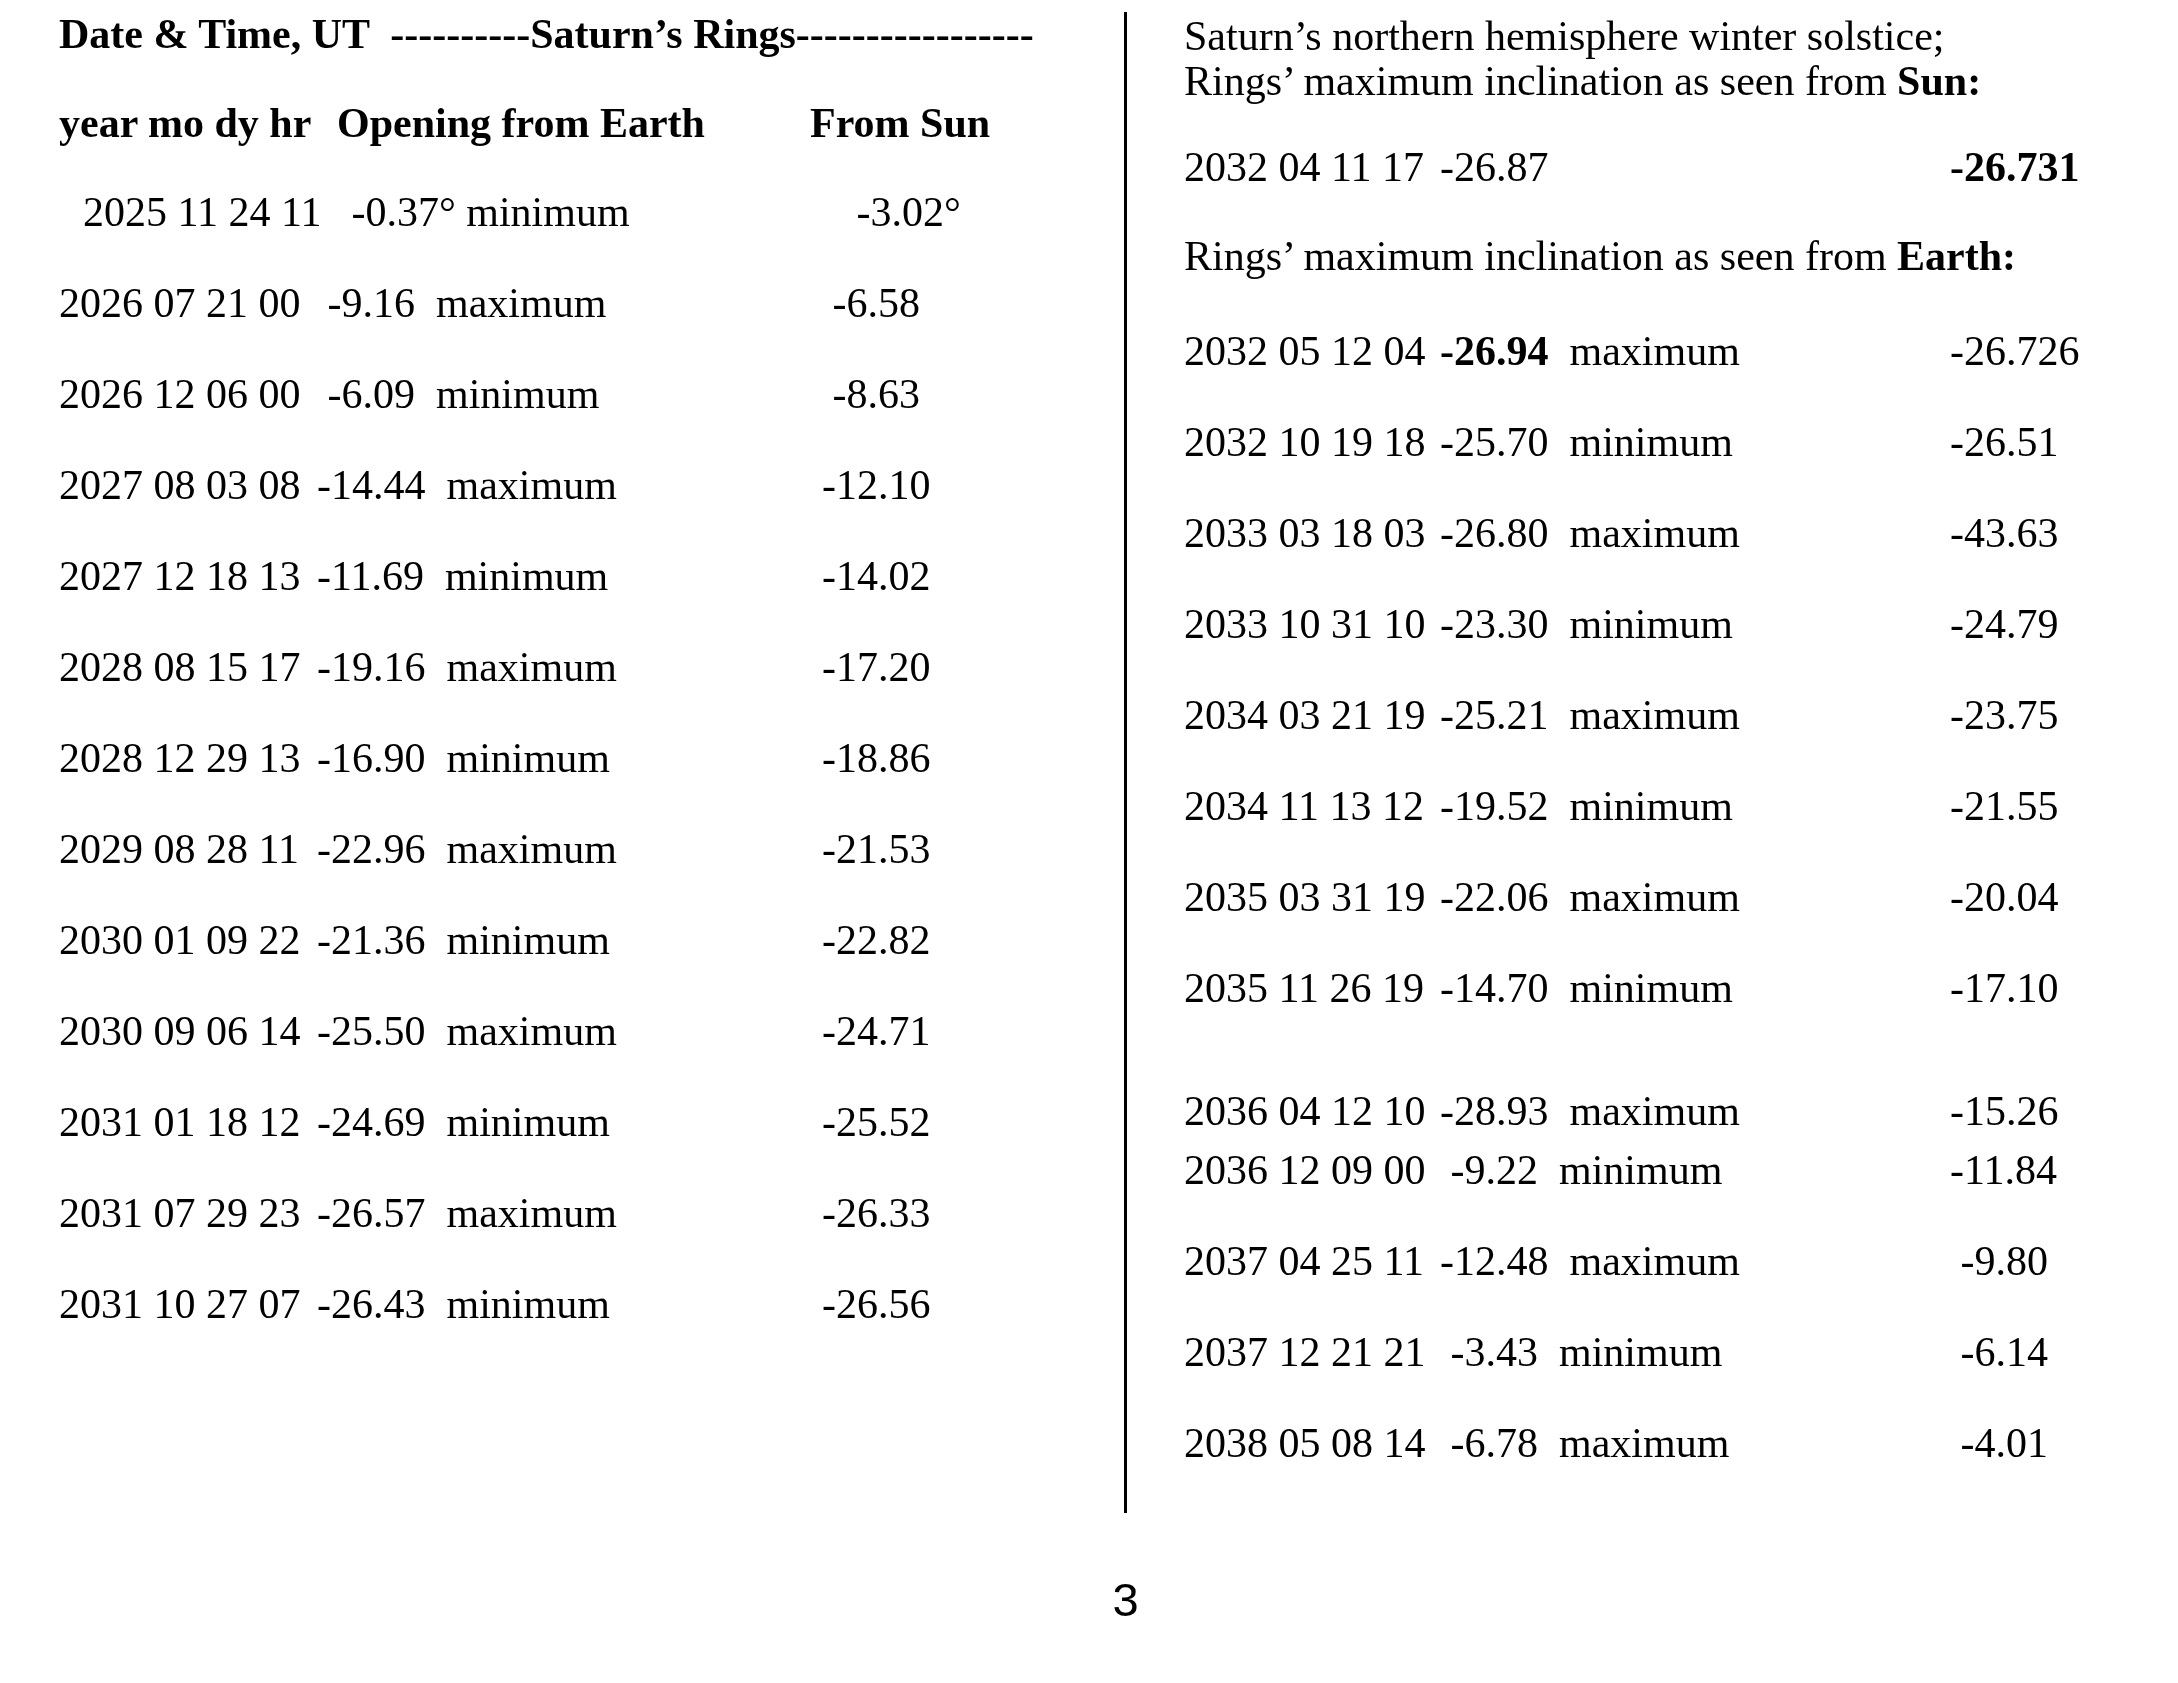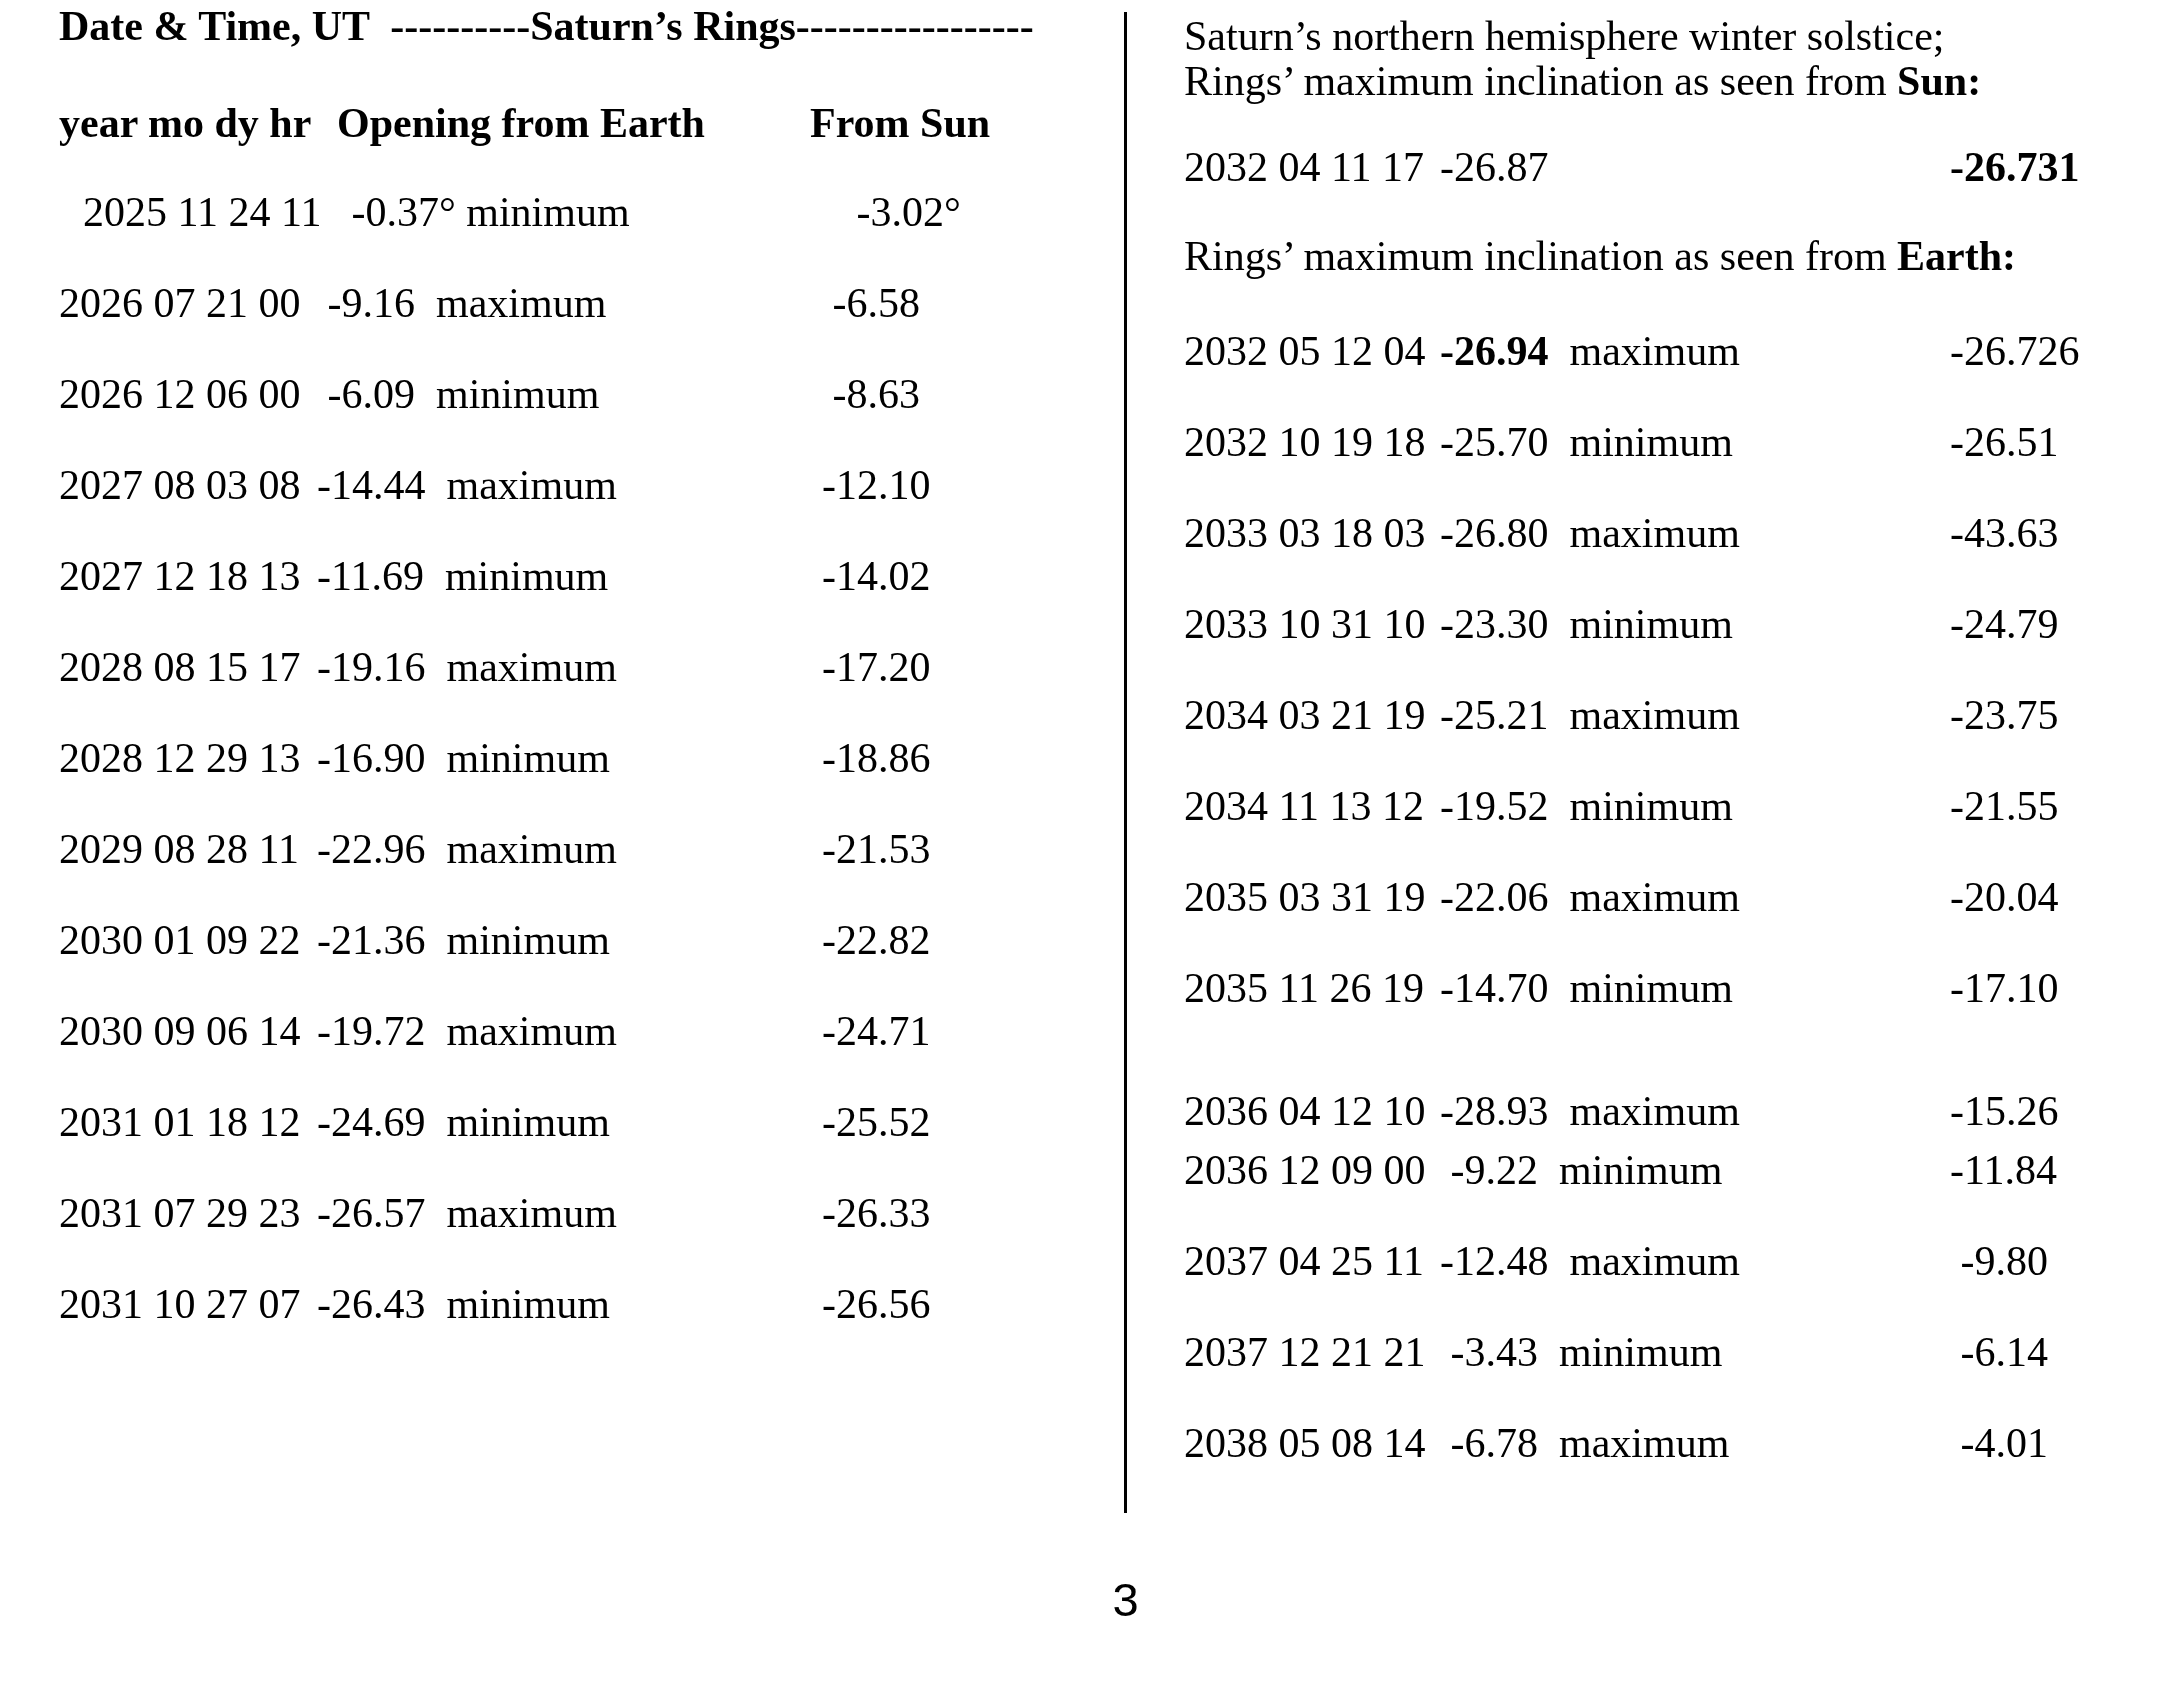--- a/index.html
+++ b/index.html
@@ -29,21 +29,21 @@
     text-align:center;
     font-family:"Liberation Sans","DejaVu Sans",sans-serif;
     font-size:47px;line-height:50px;
   }
 </style>
 </head>
 <body>
 
 <div id="page">
 
-  <div class="abs bold" style="left:59px;top:2px;">Date &amp; Time, UT  ----------Saturn’s Rings-----------------</div>
+  <div class="abs bold" style="left:59px;top:10px;">Date &amp; Time, UT  ----------Saturn’s Rings-----------------</div>
 
   <div>
     <span class="abs bold" style="left:59px;top:99px;">year mo dy hr</span>
     <span class="abs bold" style="left:337px;top:99px;">Opening from Earth</span>
     <span class="abs bold" style="left:810px;top:99px;">From Sun</span>
   </div>
 
   <div id="left-rows">
       <div class="trow" style="top: 188px; margin-left: 24px;">
         <span class="cell c-ldate">2025 11 24 11</span>
@@ -85,21 +85,21 @@
         <span class="cell c-lopen">-22.96  maximum</span>
         <span class="cell c-lsun">-21.53</span>
       </div>
       <div class="trow" style="top: 916px;">
         <span class="cell c-ldate">2030 01 09 22</span>
         <span class="cell c-lopen">-21.36  minimum</span>
         <span class="cell c-lsun">-22.82</span>
       </div>
       <div class="trow" style="top: 1007px;">
         <span class="cell c-ldate">2030 09 06 14</span>
-        <span class="cell c-lopen">-19.72  maximum</span>
+        <span class="cell c-lopen">-25.50  maximum</span>
         <span class="cell c-lsun">-24.71</span>
       </div>
       <div class="trow" style="top: 1098px;">
         <span class="cell c-ldate">2031 01 18 12</span>
         <span class="cell c-lopen">-24.69  minimum</span>
         <span class="cell c-lsun">-25.52</span>
       </div>
       <div class="trow" style="top: 1189px;">
         <span class="cell c-ldate">2031 07 29 23</span>
         <span class="cell c-lopen">-26.57  maximum</span>

